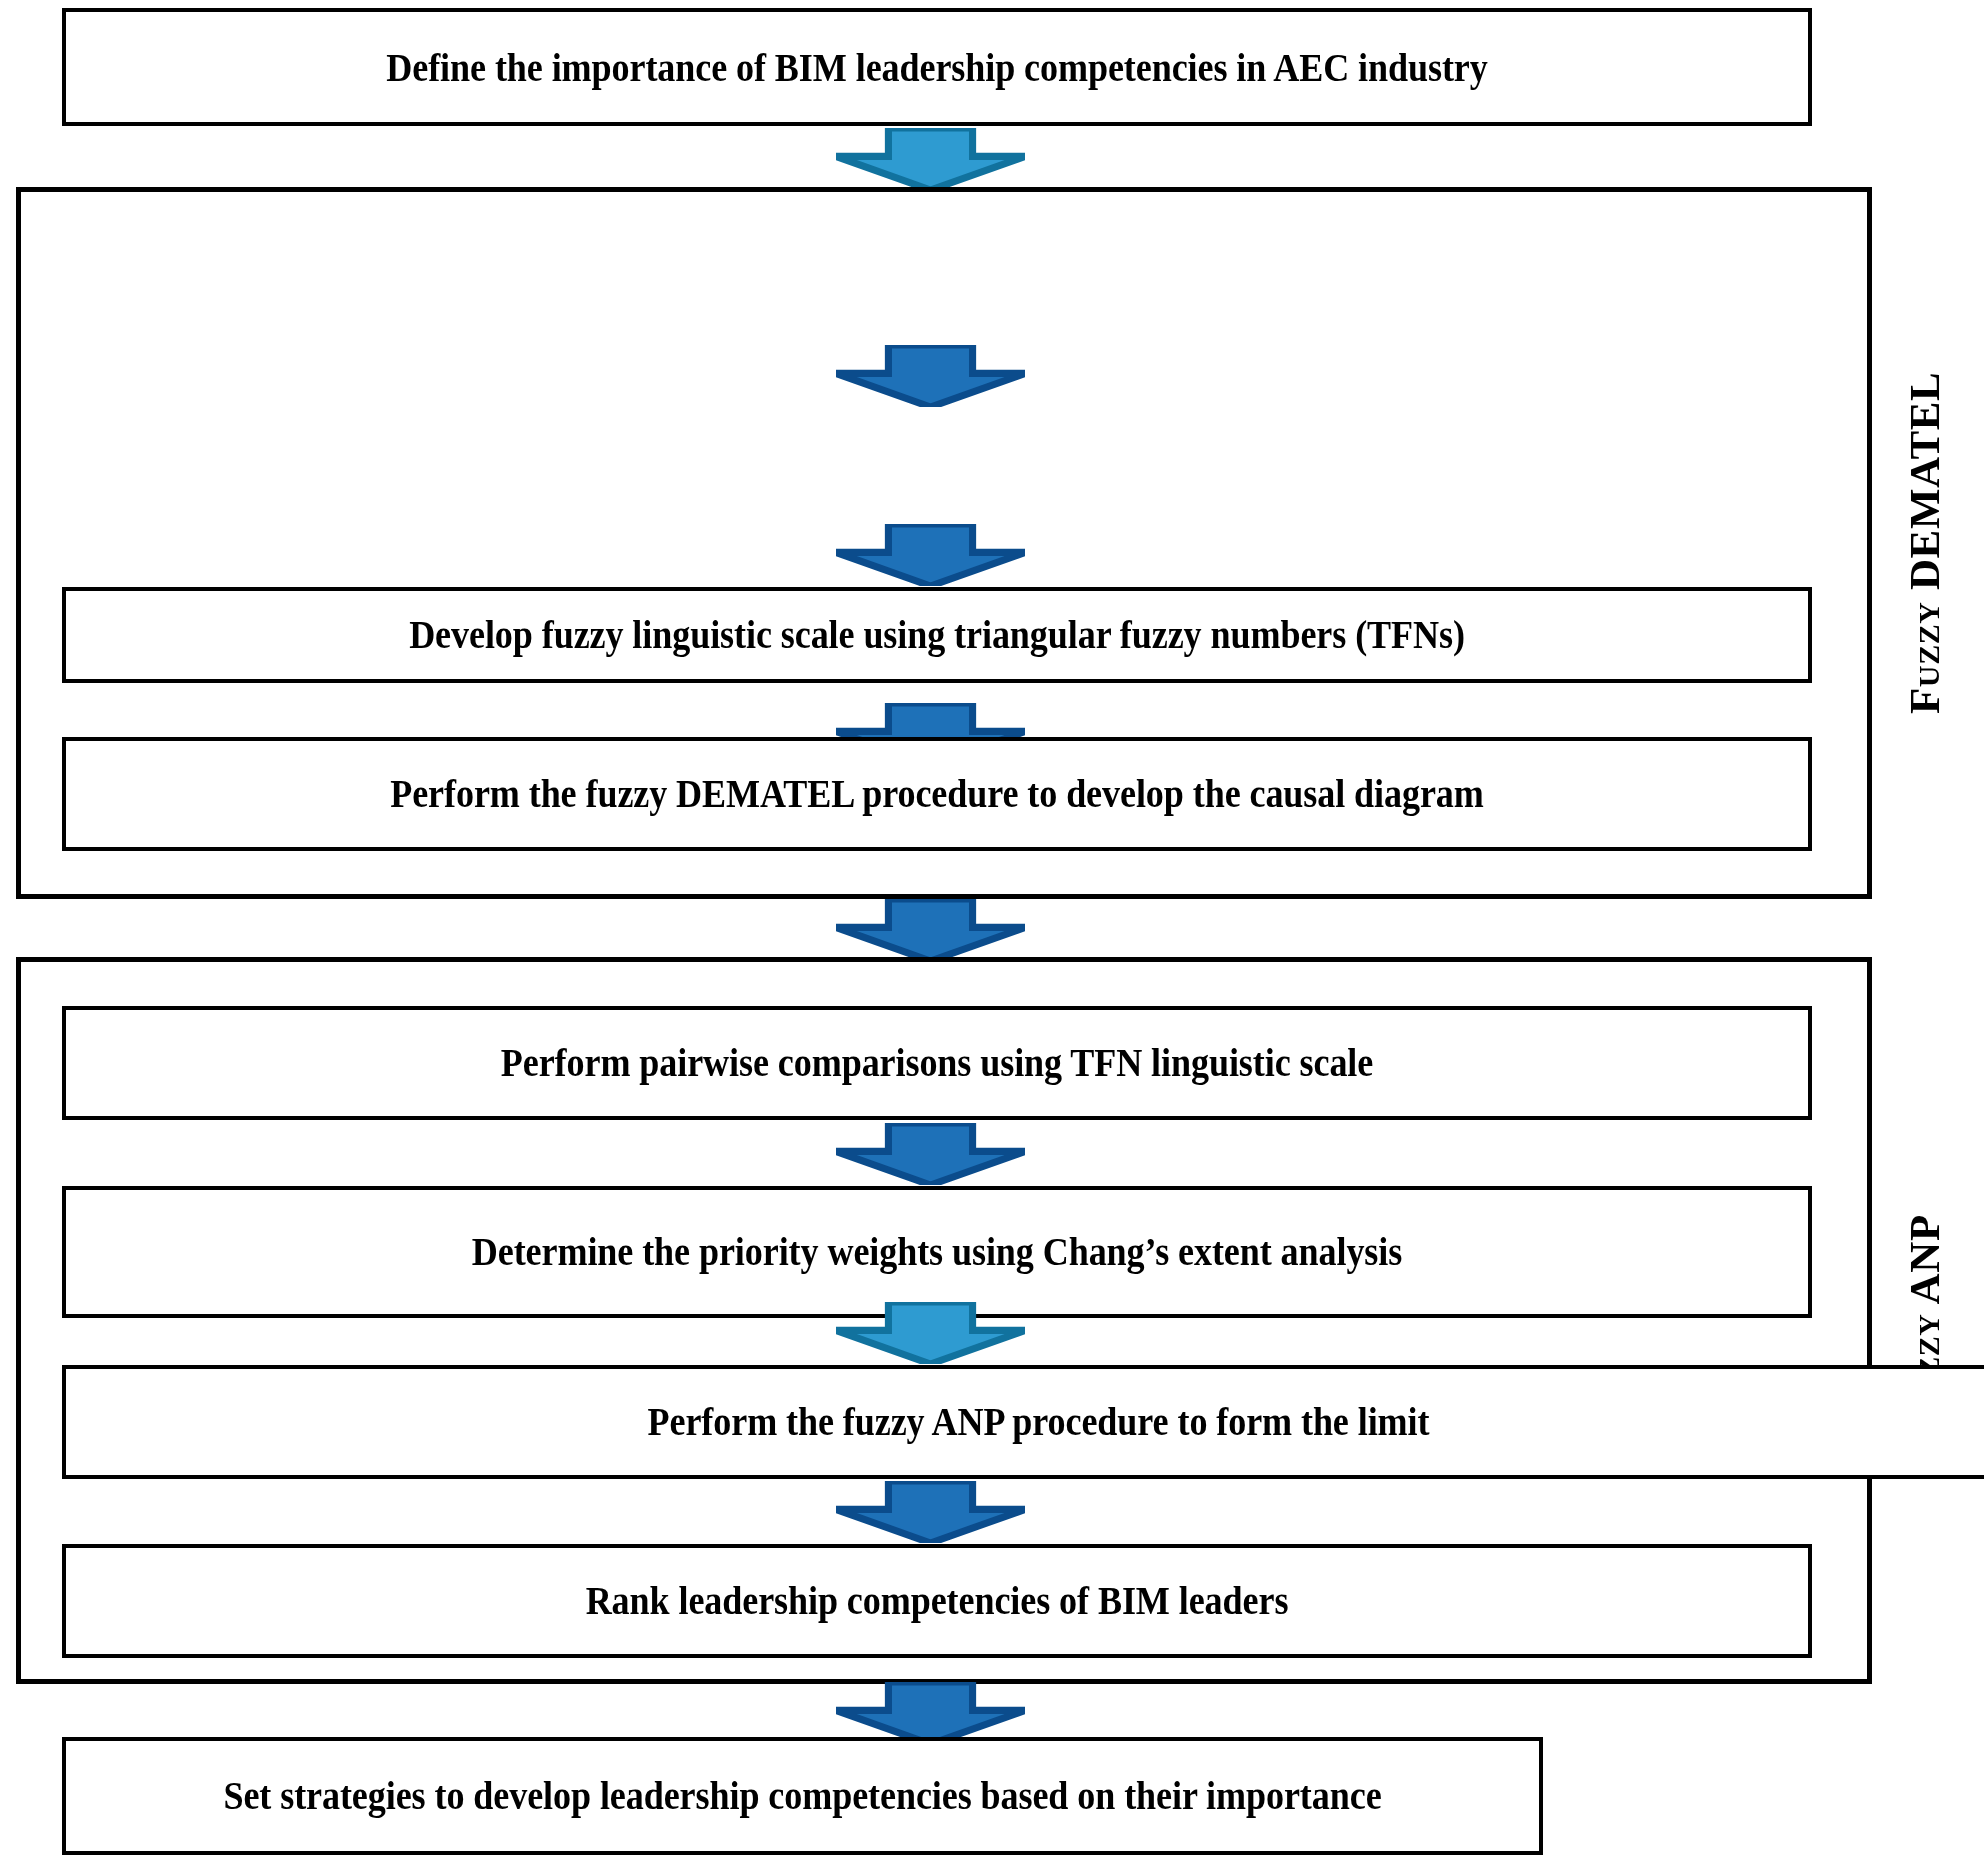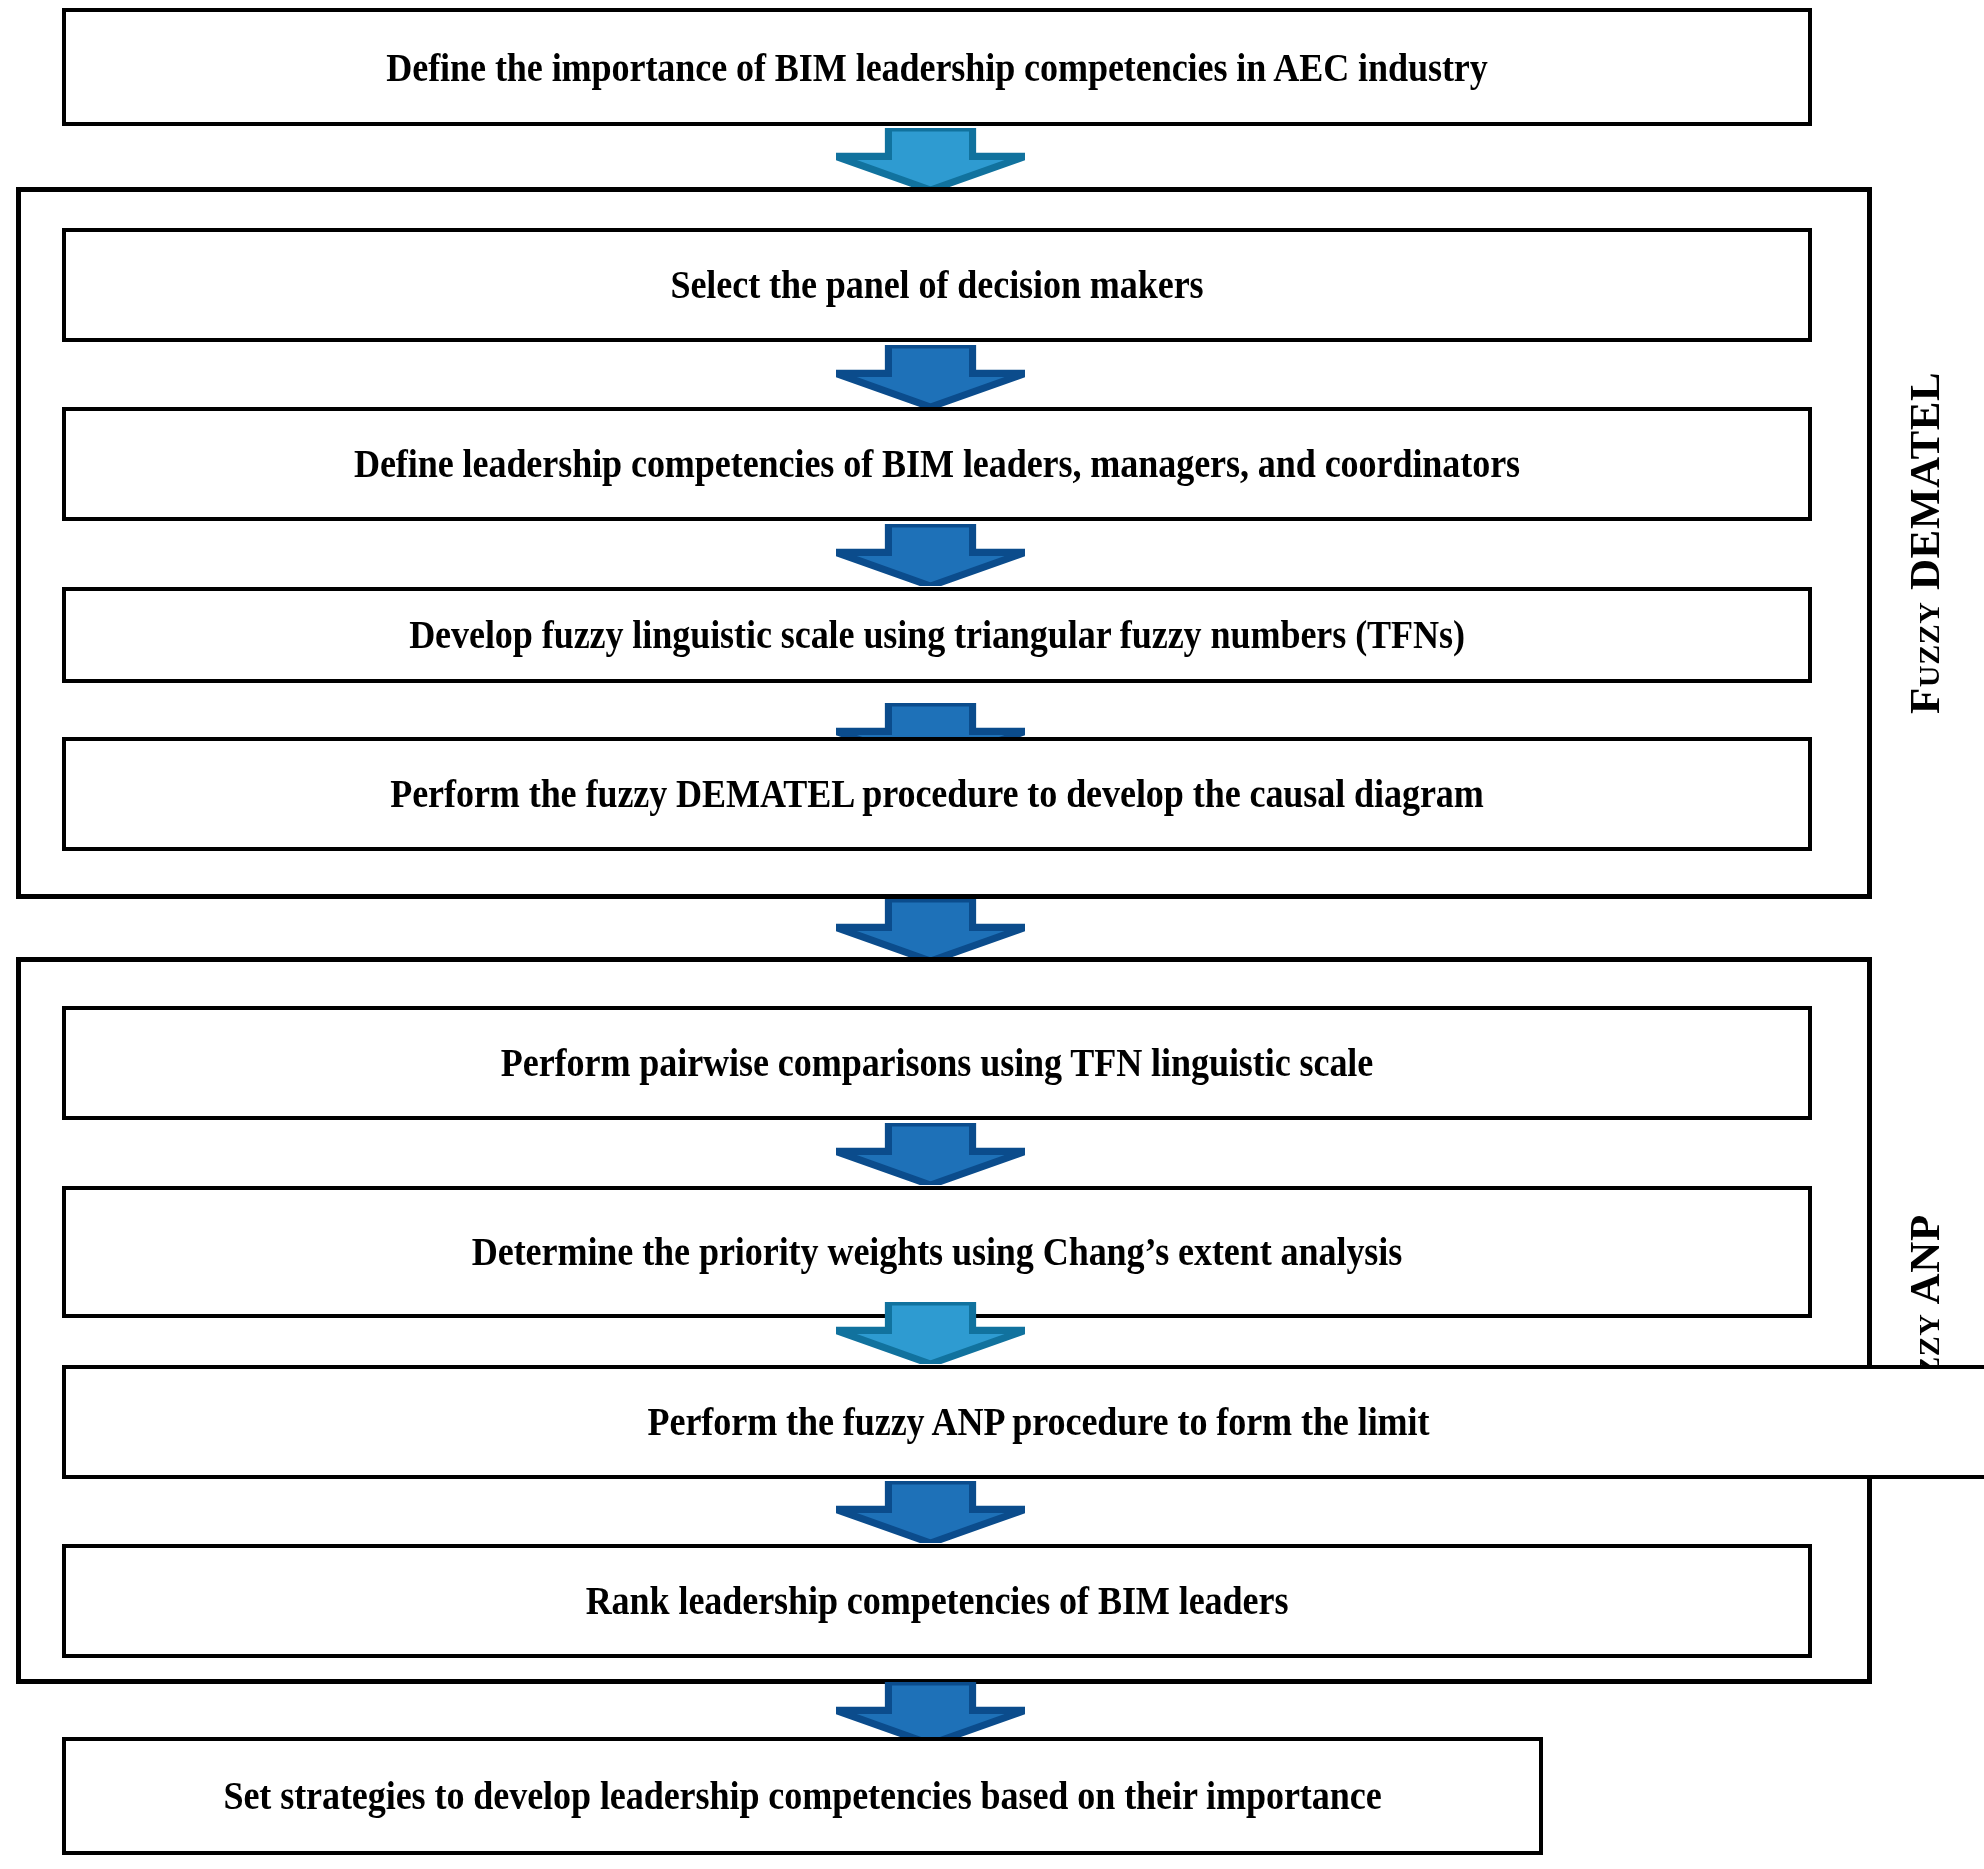--- a/index.html
+++ b/index.html
@@ -92,33 +92,27 @@
   <div class="arrow" style="left:836px; top:128px; width:189px; height:62px;">
     <svg viewBox="0 0 292 96" preserveAspectRatio="none" aria-hidden="true">
       <polygon points="81,0 211,0 211,44 292,44 146,96 0,44 81,44" fill="#2E9BD1" stroke="#11729E" stroke-width="11" stroke-linejoin="miter"></polygon>
     </svg>
   </div>
 
   <div class="group" style="left:16px; top:187px; width:1856px; height:712px;"></div>
 
   <div class="side-label" style="left:1885px; top:187px; width:78px; height:712px;">Fuzzy DEMATEL</div>
 
-  <div class="pbox" style="left:62px; top:228px; width:1750px; height:114px;">
-    <span class="ptext">Select the panel of decision makers</span>
-  </div>
 
   <div class="arrow" style="left:836px; top:345px; width:189px; height:62px;">
     <svg viewBox="0 0 292 96" preserveAspectRatio="none" aria-hidden="true">
       <polygon points="81,0 211,0 211,44 292,44 146,96 0,44 81,44" fill="#1E71B8" stroke="#0B4C8C" stroke-width="11" stroke-linejoin="miter"></polygon>
     </svg>
   </div>
 
-  <div class="pbox" style="left:62px; top:407px; width:1750px; height:114px;">
-    <span class="ptext">Define leadership competencies of BIM leaders, managers, and coordinators</span>
-  </div>
 
   <div class="arrow" style="left:836px; top:524px; width:189px; height:62px;">
     <svg viewBox="0 0 292 96" preserveAspectRatio="none" aria-hidden="true">
       <polygon points="81,0 211,0 211,44 292,44 146,96 0,44 81,44" fill="#1E71B8" stroke="#0B4C8C" stroke-width="11" stroke-linejoin="miter"></polygon>
     </svg>
   </div>
 
   <div class="pbox" style="left:62px; top:587px; width:1750px; height:96px;">
     <span class="ptext">Develop fuzzy linguistic scale using triangular fuzzy numbers (TFNs)</span>
   </div>

